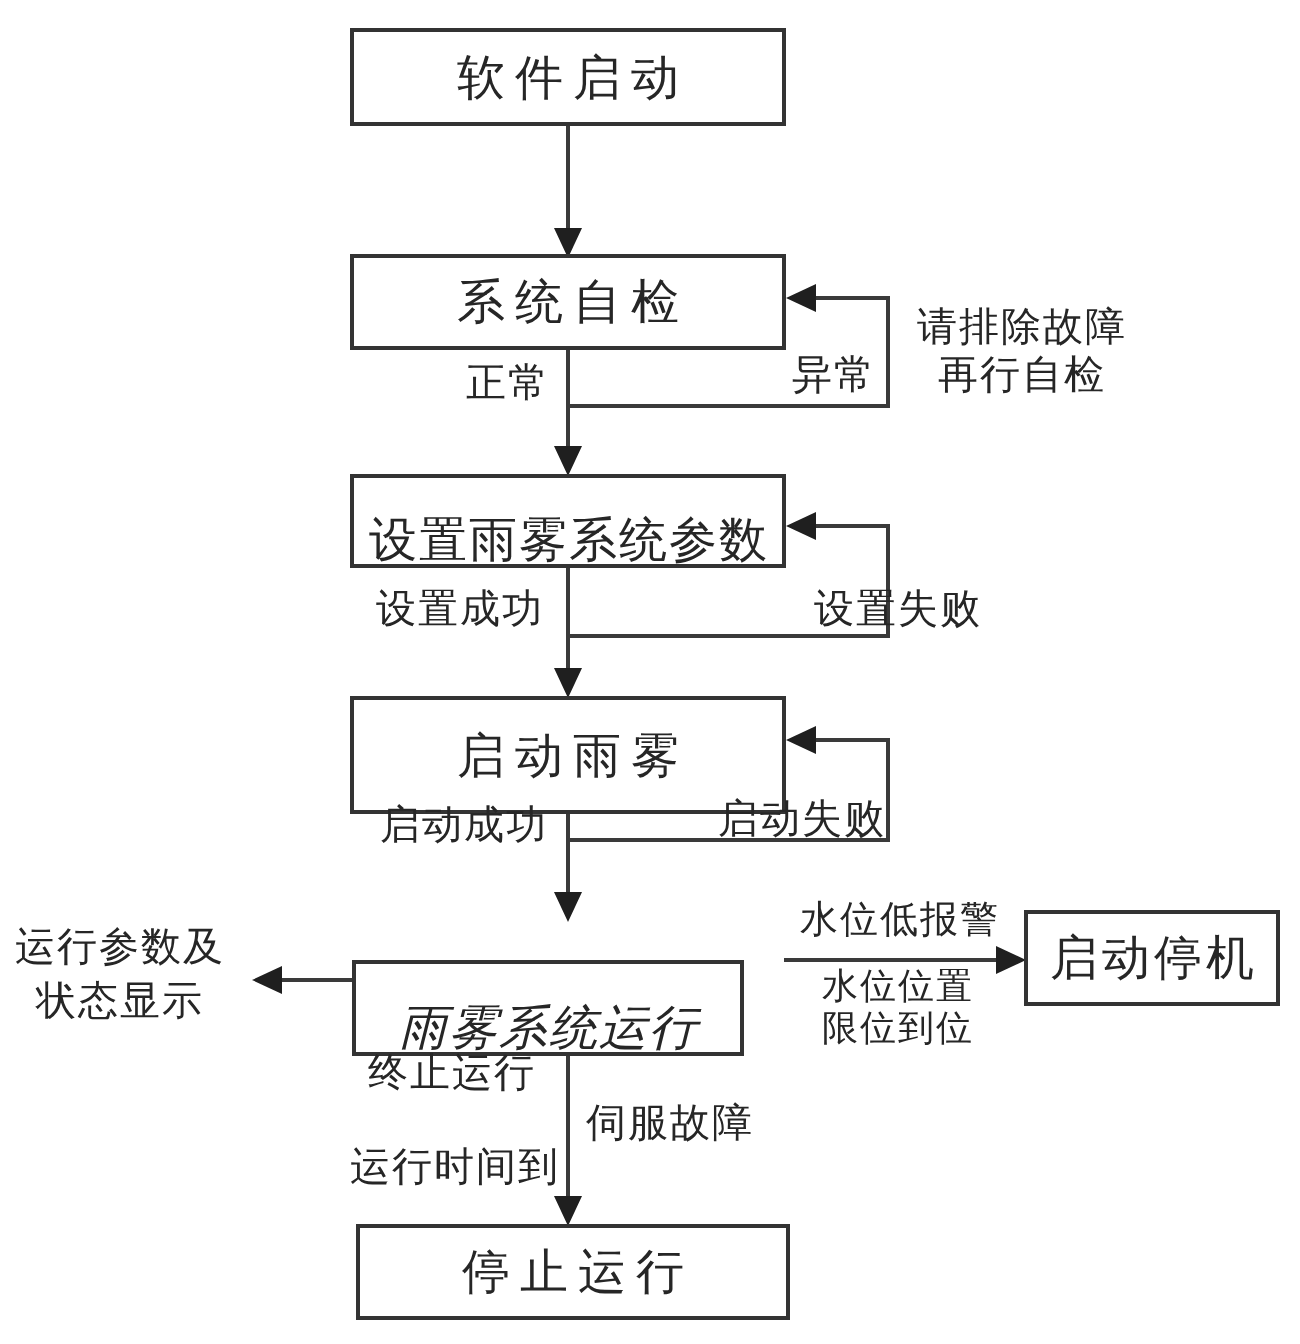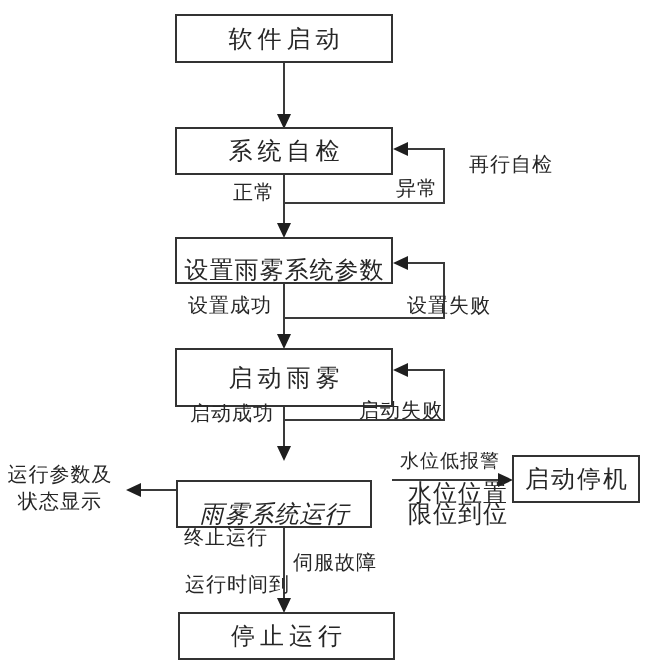--- a/index.html
+++ b/index.html
@@ -50,21 +50,21 @@
   .lbl {
     position: absolute;
     font-size: 20px;
     letter-spacing: 1px;
     white-space: nowrap;
     line-height: 24px;
   }
   .lbl.center { text-align: center; }
   .lbl .line { display: block; }
   .lbl.small {
-    font-size: 24px;
+    font-size: 18px;
     line-height: 21px;
   }
   .lbl.mid { font-size: 19px; }
 </style>
 </head>
 <body>
 
 <div class="canvas">
 
   <svg class="wires" width="650" height="672" viewBox="0 0 650 672">
@@ -142,20 +142,21 @@
 
   <div class="node" style="left:178px; top:612px; width:217px; height:48px;">
     <span>停止运行</span>
   </div>
 
   <div class="lbl" style="left:233px; top:180px;">正常</div>
 
   <div class="lbl" style="left:396px; top:176px;">异常</div>
 
   <div class="lbl center" style="left:452px; top:152px; width:118px;">
+    <span class="line">请排除故障</span>
     <span class="line">再行自检</span>
   </div>
 
   <div class="lbl" style="left:188px; top:293px;">设置成功</div>
 
   <div class="lbl" style="left:359px; top:293px;margin-left:48px;">设置失败</div>
 
   <div class="lbl" style="left:190px; top:401px;">启动成功</div>
 
   <div class="lbl" style="left:359px; top:398px;">启动失败</div>
@@ -169,15 +170,15 @@
 
   <div class="lbl small center" style="left:408px; top:483px; width:82px;">
     <span class="line">水位位置</span>
     <span class="line">限位到位</span>
   </div>
 
   <div class="lbl" style="left:184px; top:525px;">终止运行</div>
 
   <div class="lbl" style="left:293px; top:550px;">伺服故障</div>
 
-  <div class="lbl" style="left:185px; top:572px;">运行时间到</div>
+  <div class="lbl" style="left:175px; top:572px;">运行时间到</div>
 
 </div>
 
 </body></html>

